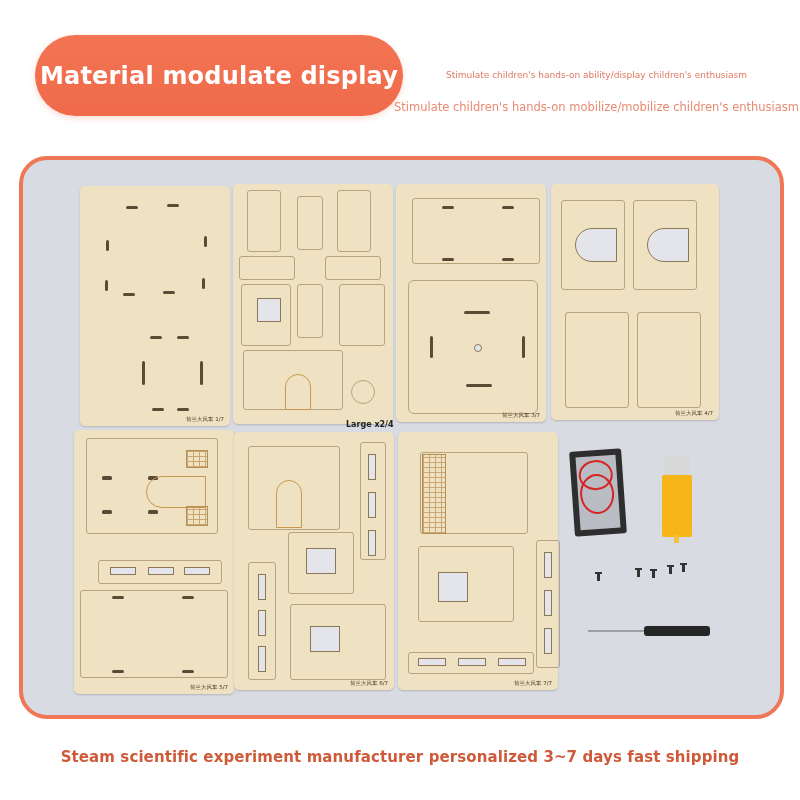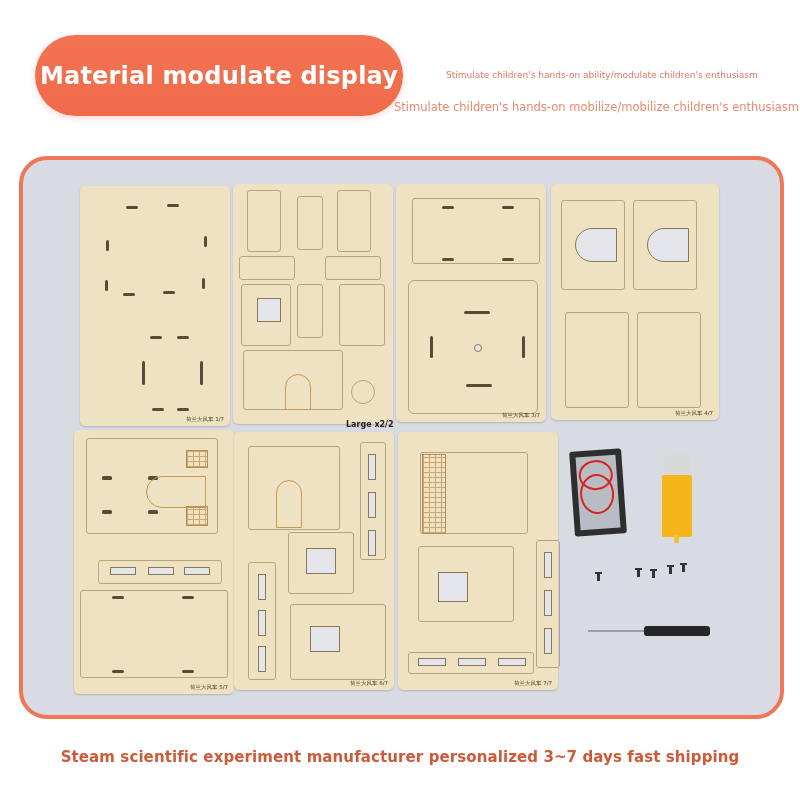--- a/index.html
+++ b/index.html
@@ -69,21 +69,21 @@
   .screwdriver { position: absolute; left: 588px; top: 626px; width: 122px; height: 10px; }
   .screwdriver .blade { position: absolute; left: 0; top: 4px; width: 58px; height: 2px; background: #9aa0a6; }
   .screwdriver .handle { position: absolute; left: 56px; top: 0; width: 66px; height: 10px; background: #262626; border-radius: 3px; }
 </style>
 </head>
 <body>
 
 <div class="title-pill">
   <span>Material modulate display</span>
 </div>
-<div class="sub1">Stimulate children's hands-on ability/modulate children's enthusiasm</div>
+<div class="sub1">Stimulate children's hands-on ability/display children's enthusiasm</div>
 <div class="sub2">Stimulate children's hands-on mobilize/mobilize children's enthusiasm</div>
 
 <div class="frame"></div>
 
 <div class="sheet" style="left:80px;top:186px;width:150px;height:240px;">
   <div class="slot" style="left:46px;top:20px;width:12px;height:3px;"></div>
   <div class="slot" style="left:87px;top:18px;width:12px;height:3px;"></div>
   <div class="slot" style="left:26px;top:54px;width:3px;height:11px;"></div>
   <div class="slot" style="left:124px;top:50px;width:3px;height:11px;"></div>
   <div class="slot" style="left:25px;top:94px;width:3px;height:11px;"></div>
@@ -106,21 +106,21 @@
   <div class="outline" style="left:6px;top:72px;width:56px;height:24px;"></div>
   <div class="outline" style="left:92px;top:72px;width:56px;height:24px;"></div>
   <div class="outline" style="left:64px;top:100px;width:26px;height:54px;"></div>
   <div class="outline" style="left:8px;top:100px;width:50px;height:62px;"></div>
   <div class="hole" style="left:24px;top:114px;width:24px;height:24px;"></div>
   <div class="outline" style="left:106px;top:100px;width:46px;height:62px;"></div>
   <div class="outline" style="left:10px;top:166px;width:100px;height:60px;"></div>
   <div class="outline" style="left:52px;top:190px;width:26px;height:36px;border-color:#c9974f;border-radius:13px 13px 0 0;"></div>
   <div class="outline" style="left:118px;top:196px;width:24px;height:24px;border-radius:50%;"></div>
 </div>
-<span class="large-lbl">Large x2/2</span>
+<span class="large-lbl">Large x2/4</span>
 
 <div class="sheet" style="left:396px;top:184px;width:150px;height:238px;">
   <div class="outline" style="left:16px;top:14px;width:128px;height:66px;"></div>
   <div class="outline" style="left:12px;top:96px;width:130px;height:134px;border-radius:6px;"></div>
   <div class="slot" style="left:46px;top:22px;width:12px;height:3px;"></div>
   <div class="slot" style="left:106px;top:22px;width:12px;height:3px;"></div>
   <div class="slot" style="left:46px;top:74px;width:12px;height:3px;"></div>
   <div class="slot" style="left:106px;top:74px;width:12px;height:3px;"></div>
   <div class="slot" style="left:68px;top:127px;width:26px;height:3px;"></div>
   <div class="slot" style="left:70px;top:200px;width:26px;height:3px;"></div>

